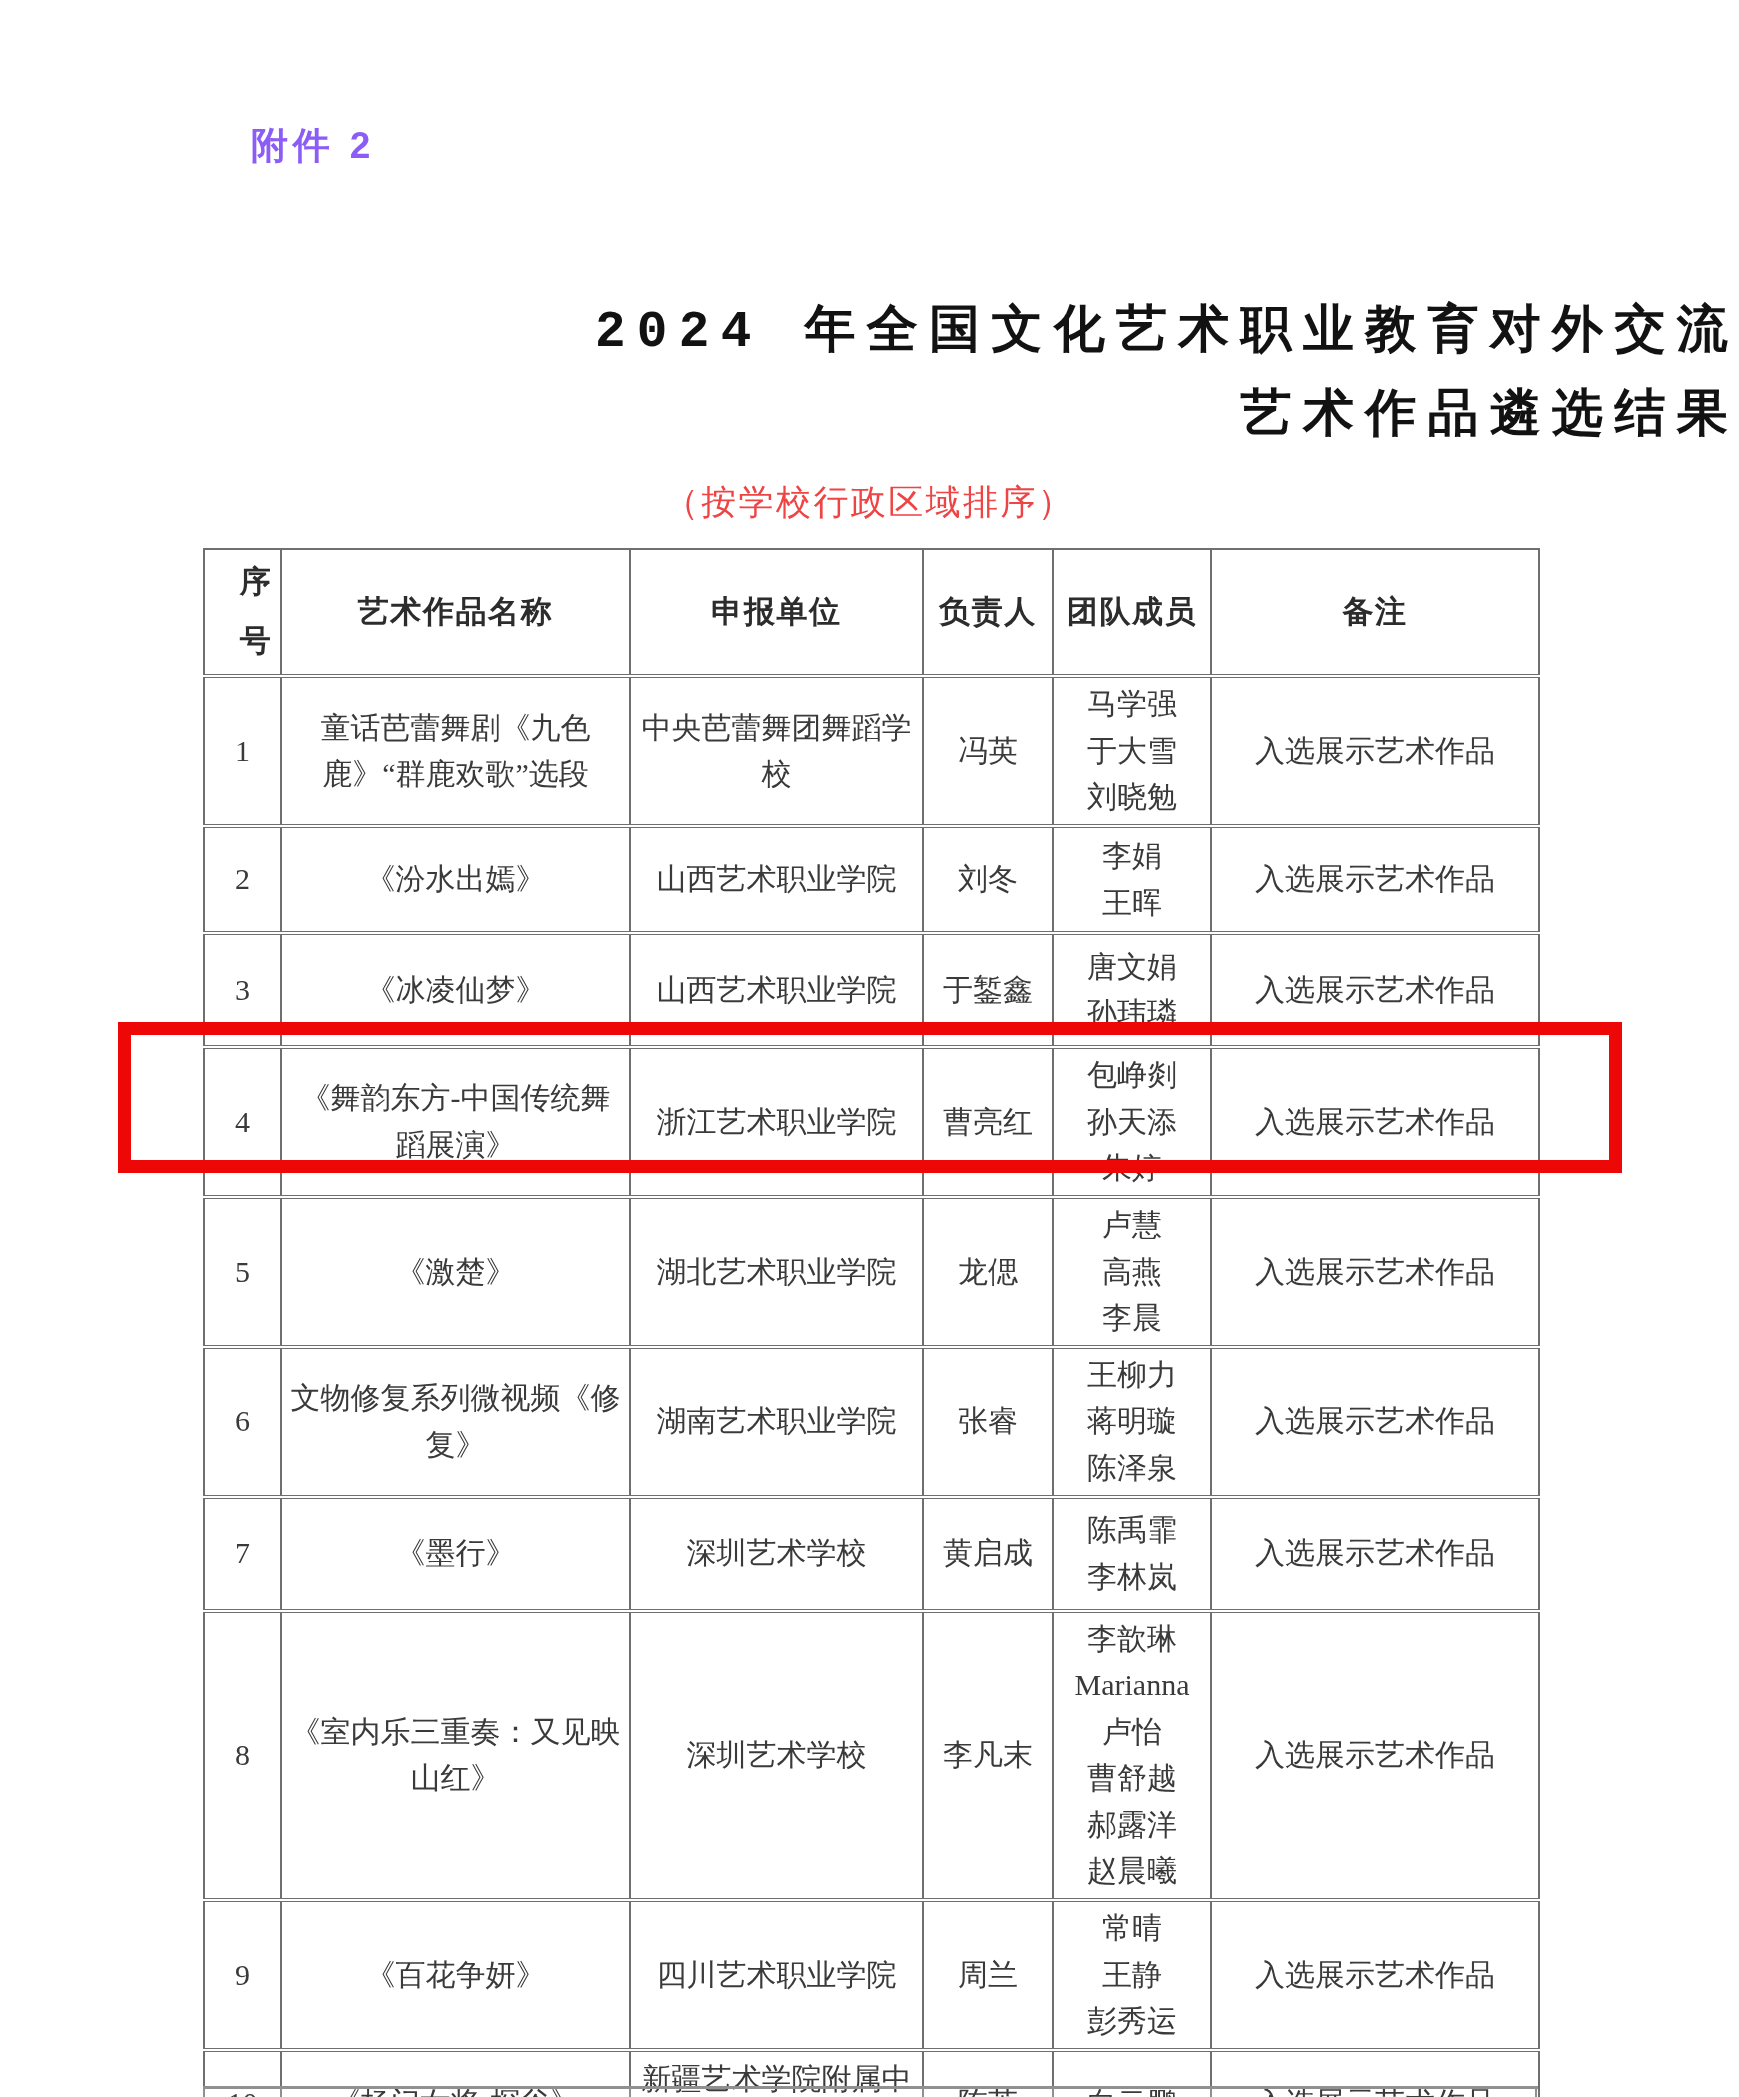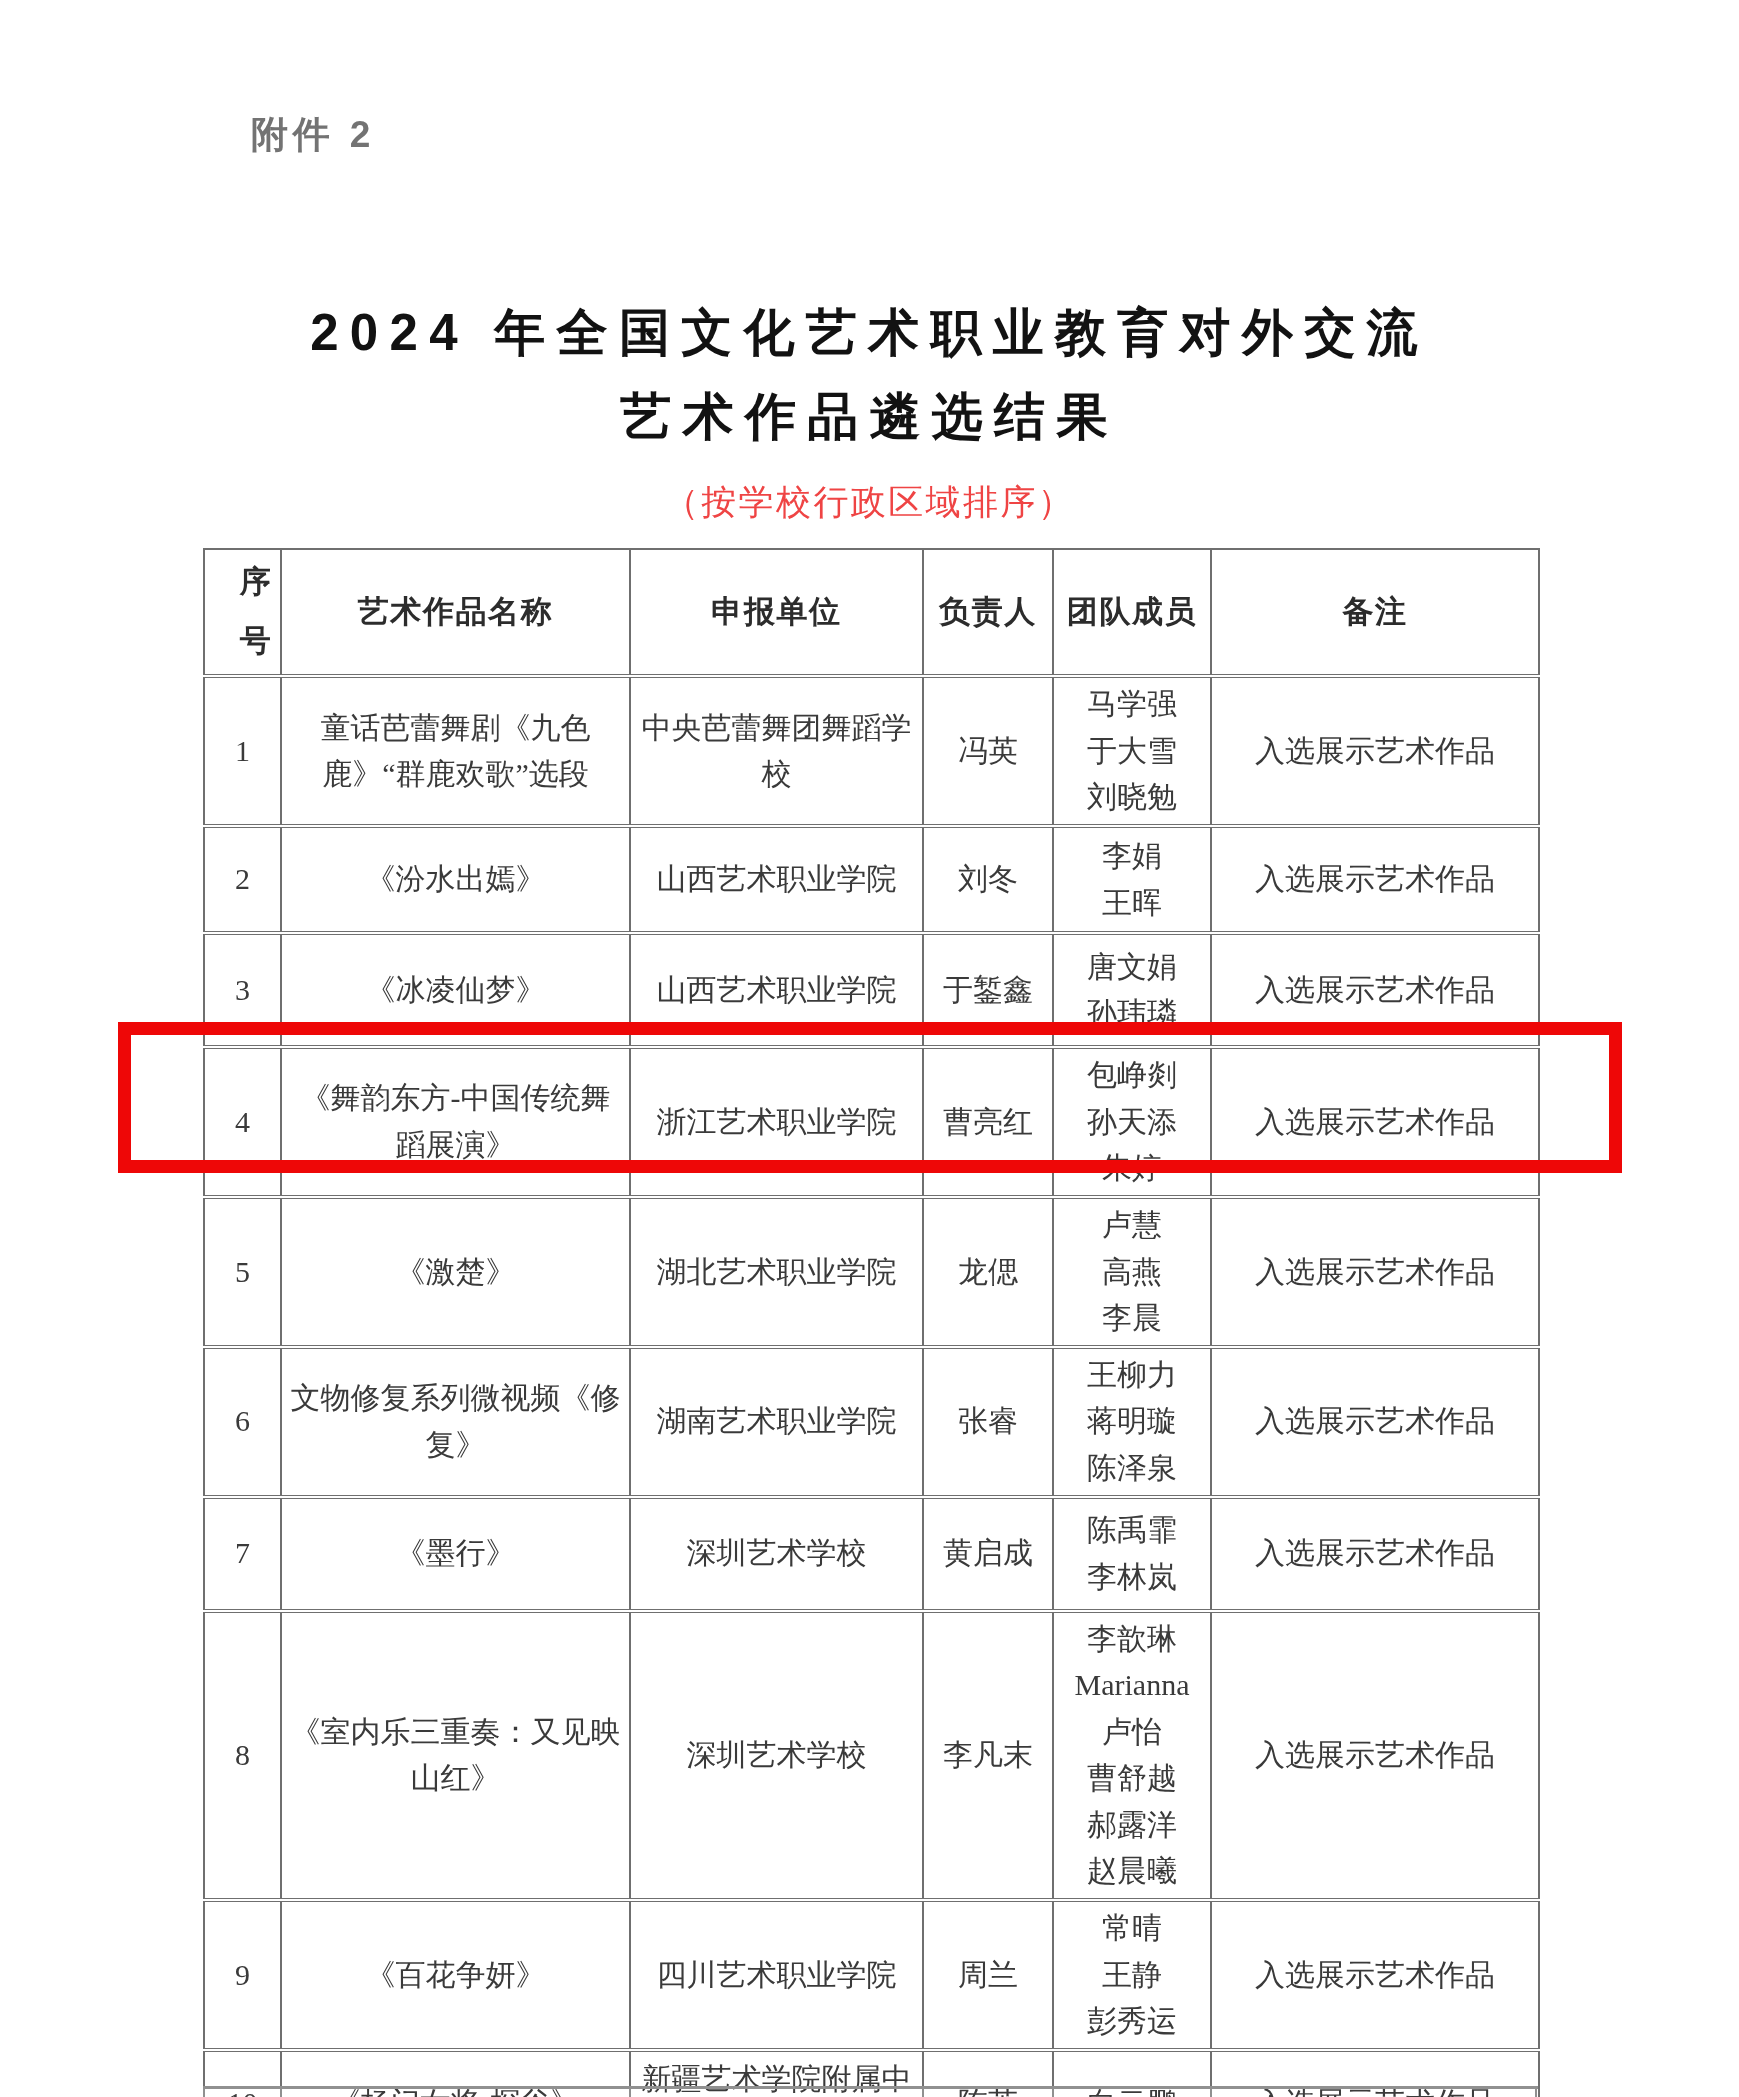--- a/index.html
+++ b/index.html
@@ -7,29 +7,29 @@
     width: 1739px; height: 2097px;
     position: relative;
     background: #ffffff;
     font-family: "Liberation Serif", serif;
     color: #333;
     overflow: hidden;
   }
 
   
   .attachment-label {
-    position: absolute; left: 251px; top: 110px;
+    position: absolute; left: 251px; top: 121px;
     font-family: "Liberation Sans", sans-serif;
-    font-weight: bold; font-size: 37px; color: #737373;
+    font-weight: bold; font-size: 37px; color: #8b5cf6;
     letter-spacing: 4.8px;
   }
   .doc-title {
     position: absolute; top: 291px; left: 0; width: 100%;
-    text-align: center;
-    font-family: Liberation Sans, sans-serif;
+    text-align: right;
+    font-family: Liberation Mono, monospace;
     font-weight: bold; font-size: 51px; color: #121212;
     letter-spacing: 11.3px; line-height: 1.65;
   }
   .doc-subtitle {
     position: absolute; top: 479px; left: 0; width: 100%;
     text-align: center;
     font-family: "Liberation Serif", serif;
     font-size: 35px; color: #ef4444;
     letter-spacing: 2.4px;
   }

